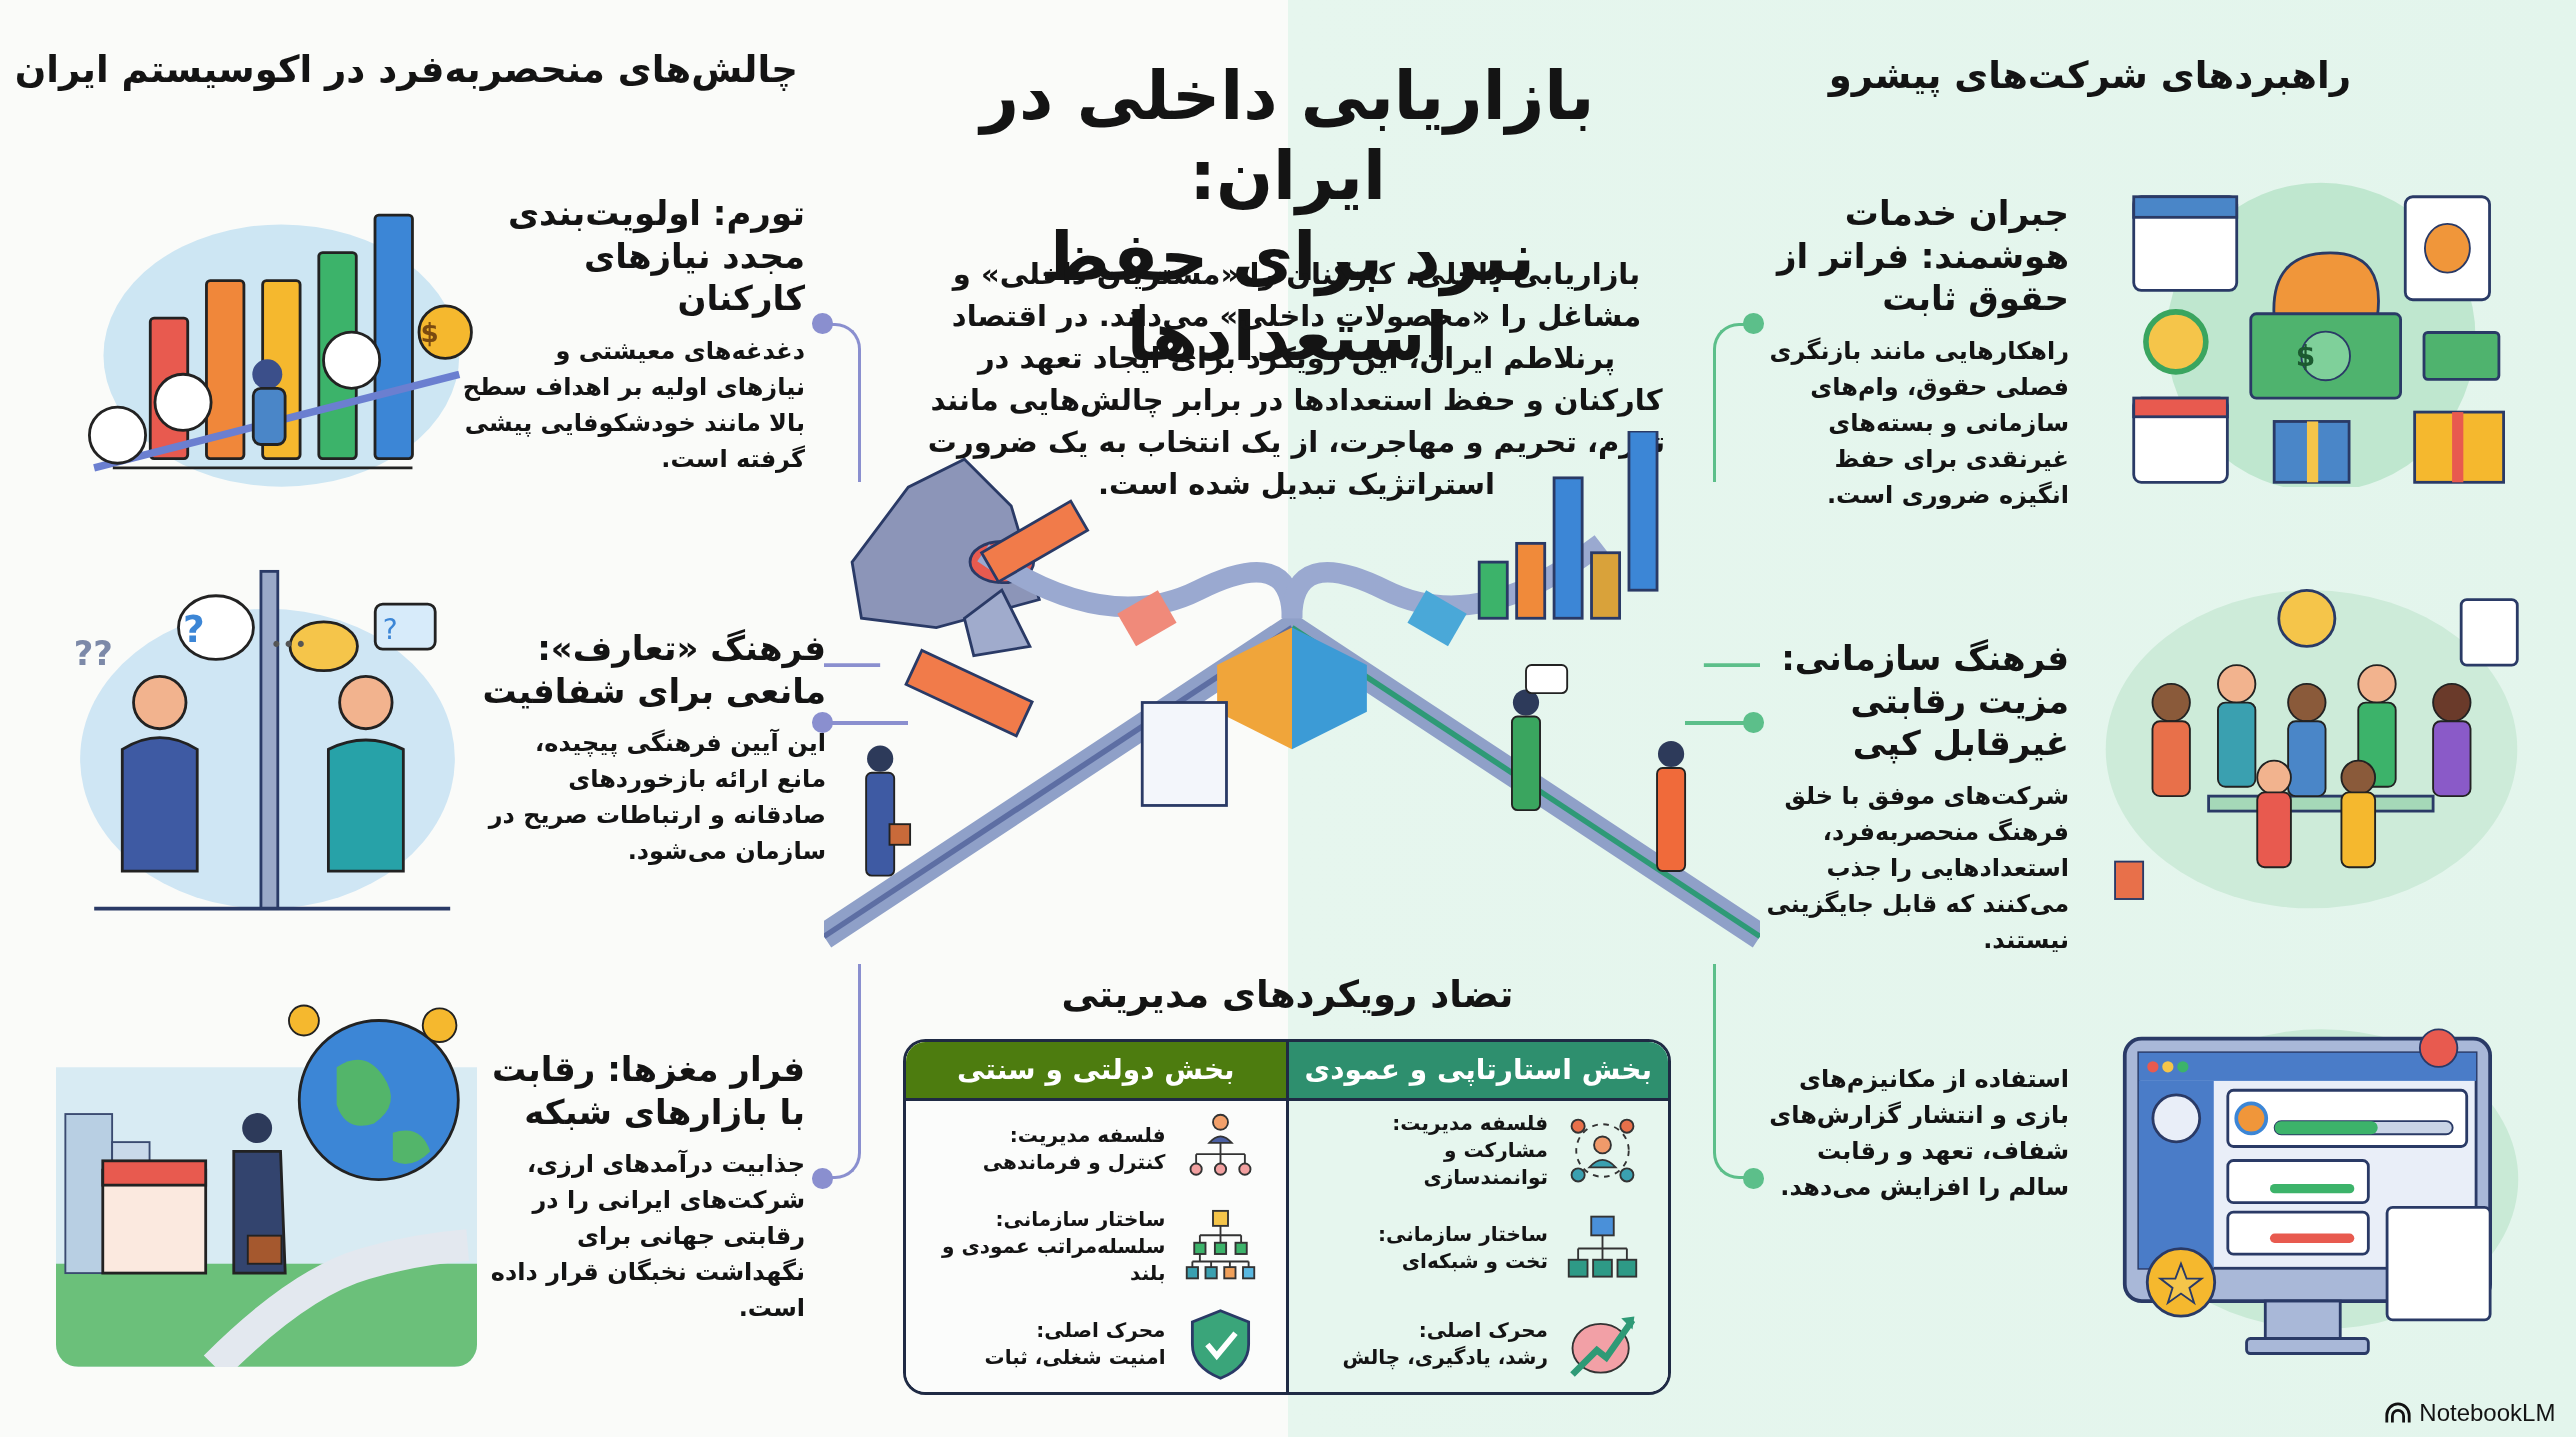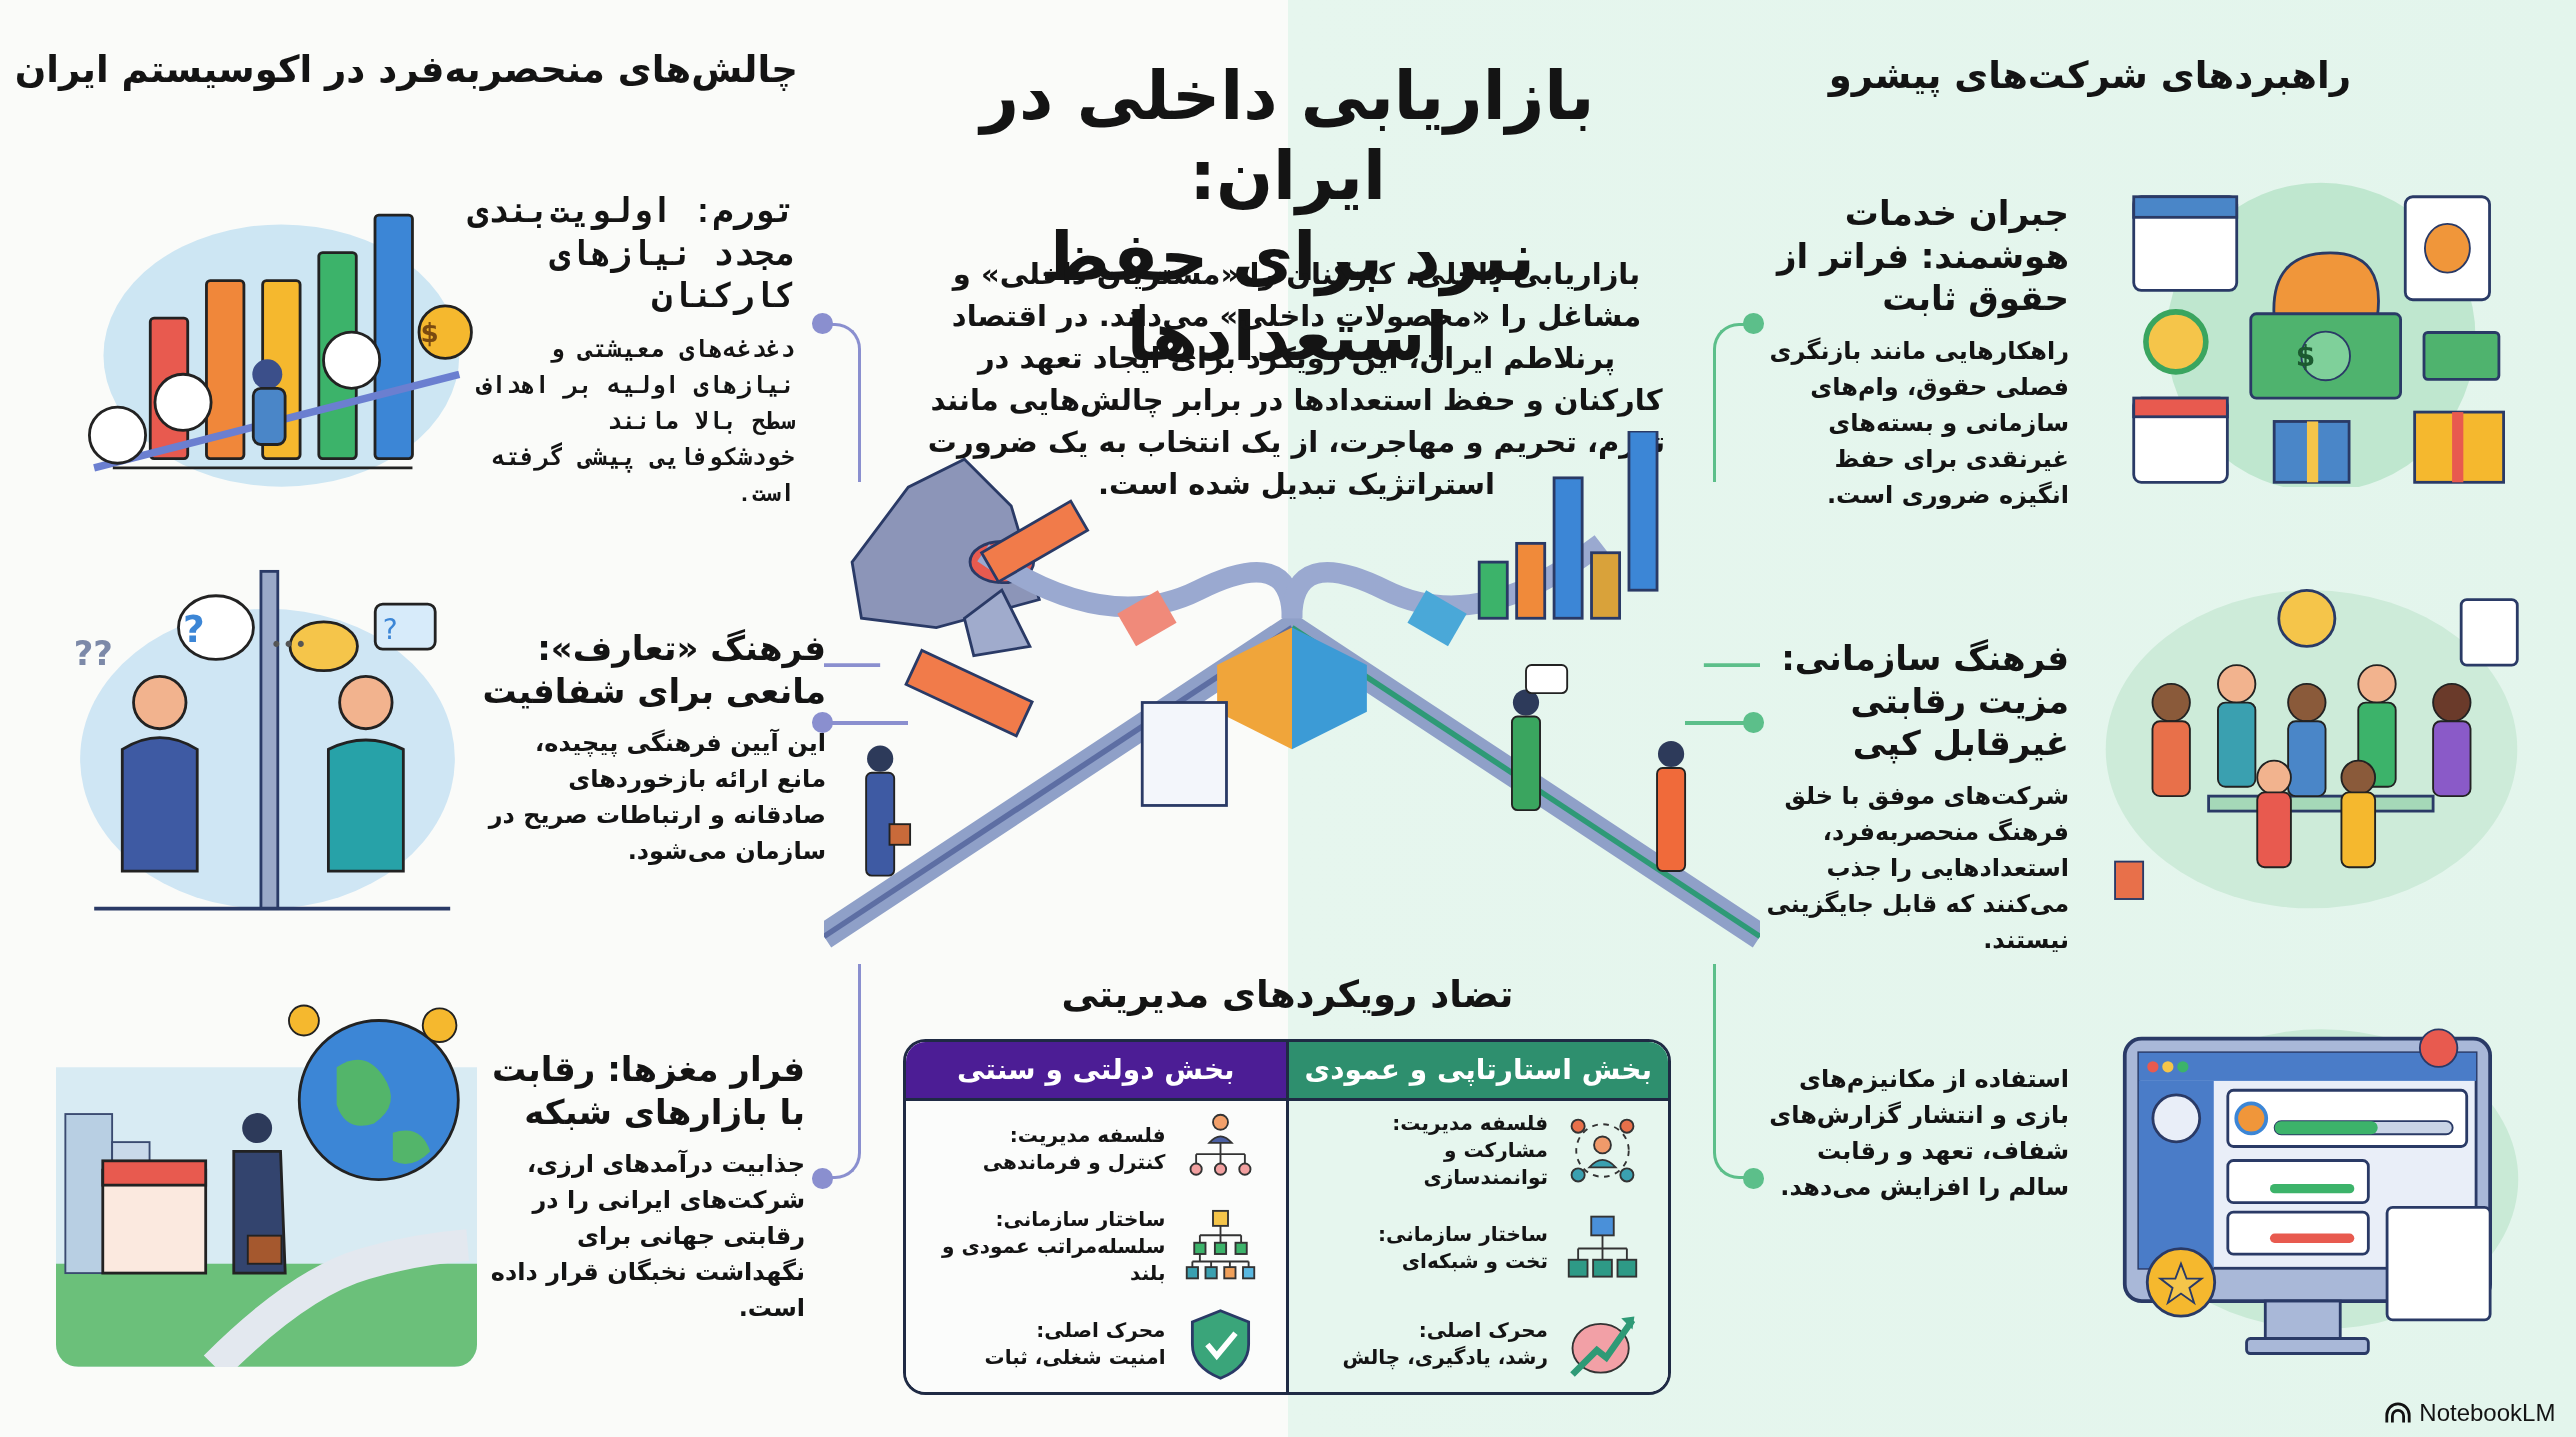--- a/index.html
+++ b/index.html
@@ -55,21 +55,21 @@
     <circle cx="305" cy="185" r="30" fill="#fff" stroke="#222" stroke-width="3"></circle>
     <circle cx="405" cy="155" r="28" fill="#f5b82e" stroke="#222" stroke-width="3"></circle>
     <text x="398" y="165" font-size="28" font-weight="bold" fill="#7a4a10">$</text>
     <circle cx="215" cy="200" r="16" fill="#3b4f8a"></circle>
     <rect x="200" y="215" width="34" height="60" rx="8" fill="#4a86c8" stroke="#222" stroke-width="3"></rect>
     <line x1="370" y1="300" x2="50" y2="300" stroke="#222" stroke-width="3"></line>
   </svg>
 </div>
 <div class="abs connector" style="left:824px; top:323px; width:37px; height:159px; border-left:none; border-bottom:none; border-top-right-radius:26px; border-color:#8a8fcf;"></div>
 <div class="abs dot" style="left:812px; top:313px; background:#8a8fcf;"></div>
-<div class="abs" style="left:449px; top:192px; width:346px;font-family:Liberation Mono, monospace;">
+<div class="abs" style="left:459px; top:192px; width:346px;">
   <div class="card-title">تورم: اولویت‌بندی مجدد نیازهای کارکنان</div>
   <div class="card-body">دغدغه‌های معیشتی و نیازهای اولیه بر اهداف سطح بالا مانند خودشکوفایی پیشی گرفته است.</div>
 </div>
 
 <div class="abs illus" style="left:66px; top:562px; width:403px; height:356px;">
   <svg width="403" height="356" viewBox="0 0 430 380">
     <ellipse cx="215" cy="210" rx="200" ry="160" fill="#cfe6f4"></ellipse>
     <rect x="208" y="10" width="18" height="360" fill="#9aa9c8" stroke="#2a3a66" stroke-width="3"></rect>
     <line x1="30" y1="370" x2="410" y2="370" stroke="#2a3a66" stroke-width="4"></line>
     <circle cx="100" cy="150" r="28" fill="#f2b38e" stroke="#222" stroke-width="3"></circle>
@@ -200,21 +200,21 @@
         <path d="M60 12 L74 10 L72 24 Z" fill="#2e9a76"></path>
       </svg>
       <div class="ct-text">
         <div>محرک اصلی:</div>
         <div>رشد، یادگیری، چالش</div>
       </div>
     </div>
   </div>
 
   <div class="ct-col" style="background:#fbfcfb;">
-    <div class="ct-head" style="background:#4c1d95;">بخش دولتی و سنتی</div>
+    <div class="ct-head" style="background:#4d7c0f;">بخش دولتی و سنتی</div>
     <div class="ct-row">
       <svg class="ct-icon" viewBox="0 0 80 80">
         <circle cx="40" cy="12" r="8" fill="#f2a06a" stroke="#333" stroke-width="2"></circle>
         <path d="M28 34 Q40 20 52 34 Z" fill="#4a5fa3" stroke="#333" stroke-width="2"></path>
         <path d="M40 34 V46 M14 46 H66 M14 46 V56 M40 46 V56 M66 46 V56" stroke="#333" stroke-width="2" fill="none"></path>
         <circle cx="14" cy="62" r="6" fill="#f2a0a0" stroke="#333" stroke-width="2"></circle>
         <circle cx="40" cy="62" r="6" fill="#f2a0a0" stroke="#333" stroke-width="2"></circle>
         <circle cx="66" cy="62" r="6" fill="#f2a0a0" stroke="#333" stroke-width="2"></circle>
       </svg>
       <div class="ct-text">

